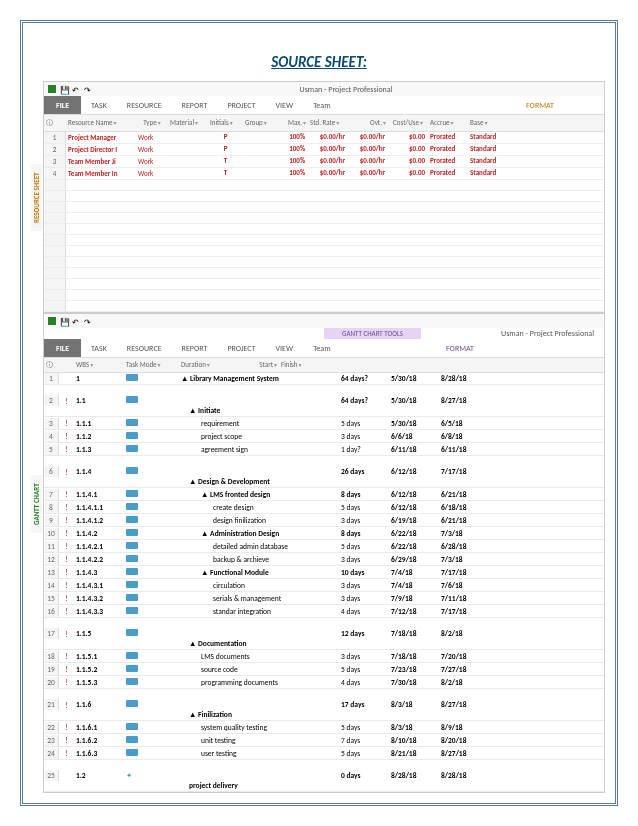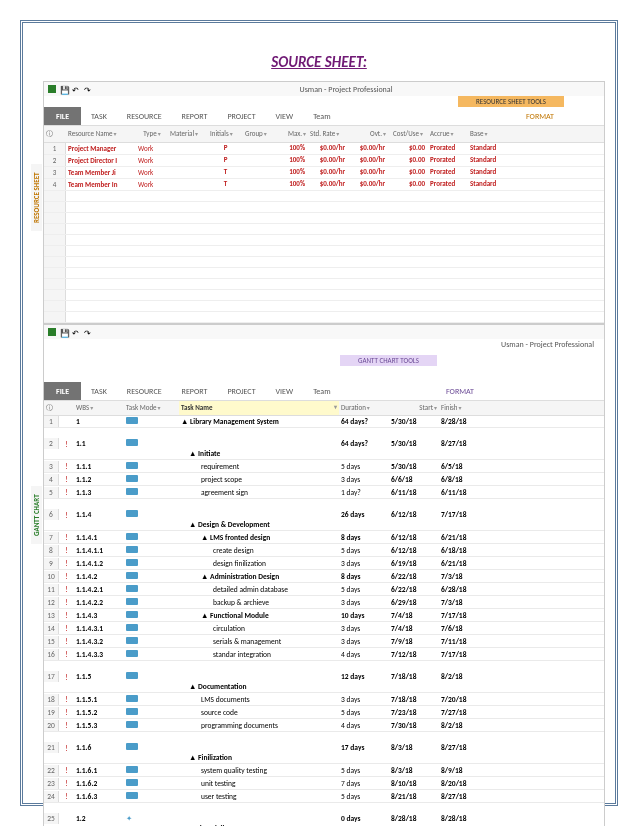--- a/index.html
+++ b/index.html
@@ -14,21 +14,21 @@
       padding: 15px 10px;
       width: 598px;
       height: 786px;
     }
     .section-title {
       text-align: center;
       font-weight: bold;
       font-style: italic;
       text-decoration: underline;
       font-size: 15px;
-      color: #701a75;
+      color: #0c4a6e;
       margin: 15px 0 10px;
     }
     .app-window {
       border: 1px solid #ccc;
       font-size: 8px;
       background: #fff;
     }
     .titlebar {
       background: #f8f8f8;
       display: flex;
@@ -186,23 +186,20 @@
     <div class="side-label" style="top:150px;">RESOURCE SHEET</div>
 
     <div class="app-window">
       <div class="titlebar">
         <span class="qat-icon" style="background:#2a7e2a;"></span>
         <span class="qat-icon">💾</span>
         <span class="qat-icon">↶</span>
         <span class="qat-icon">↷</span>
         <span class="spacer">Usman - Project Professional</span>
         <span></span>
-      </div>
-      <div class="tool-tab-wrap">
-        <span class="tool-tab">RESOURCE SHEET TOOLS</span>
       </div>
       <div class="ribbon">
         <div class="tab file">FILE</div>
         <div class="tab">TASK</div>
         <div class="tab">RESOURCE</div>
         <div class="tab">REPORT</div>
         <div class="tab">PROJECT</div>
         <div class="tab">VIEW</div>
         <div class="tab">Team</div>
         <div style="flex:1"></div>
@@ -329,40 +326,39 @@
     <div class="app-window">
       <div class="titlebar">
         <span class="qat-icon" style="background:#2a7e2a;"></span>
         <span class="qat-icon">💾</span>
         <span class="qat-icon">↶</span>
         <span class="qat-icon">↷</span>
         <span class="spacer"></span>
         <span></span>
       </div>
       <div class="tool-tab-wrap" style="justify-content:space-between;padding-left:280px;">
-        <span class="tool-tab purple" style="margin:16px;">GANTT CHART TOOLS</span>
+        <span class="tool-tab purple" style="margin:0;">GANTT CHART TOOLS</span>
         <span style="font-size:8px;color:#555;margin-right:10px;">Usman - Project Professional</span>
       </div>
       <div class="ribbon">
         <div class="tab file">FILE</div>
         <div class="tab">TASK</div>
         <div class="tab">RESOURCE</div>
         <div class="tab">REPORT</div>
         <div class="tab">PROJECT</div>
         <div class="tab">VIEW</div>
         <div class="tab">Team</div>
         <div style="flex:1"></div>
         <div class="tab format purple">FORMAT</div>
         <div style="width:120px"></div>
       </div>
       <div class="gantt-headers">
         <div class="gh-ind">ⓘ</div>
         <div class="gh-wbs"><span>WBS</span><span class="arrow">▾</span></div>
         <div class="gh-mode"><span>Task Mode</span><span class="arrow">▾</span></div>
-        <div class="gh-tname"><span>Task Name</span><span class="arrow" style="float:right;">▾</span></div>
         <div class="gh-dur"><span>Duration</span><span class="arrow">▾</span></div>
         <div class="gh-start"><span>Start</span><span class="arrow">▾</span></div>
         <div class="gh-finish"><span>Finish</span><span class="arrow">▾</span></div>
       </div>
       <div id="task-rows">
           <div class="task-row">
             <div class="tr-num">1</div>
             <div class="tr-ind"></div>
             <div class="tr-wbs bold">1</div>
             <div class="tr-mode"><span class="mode-icon"></span></div>

